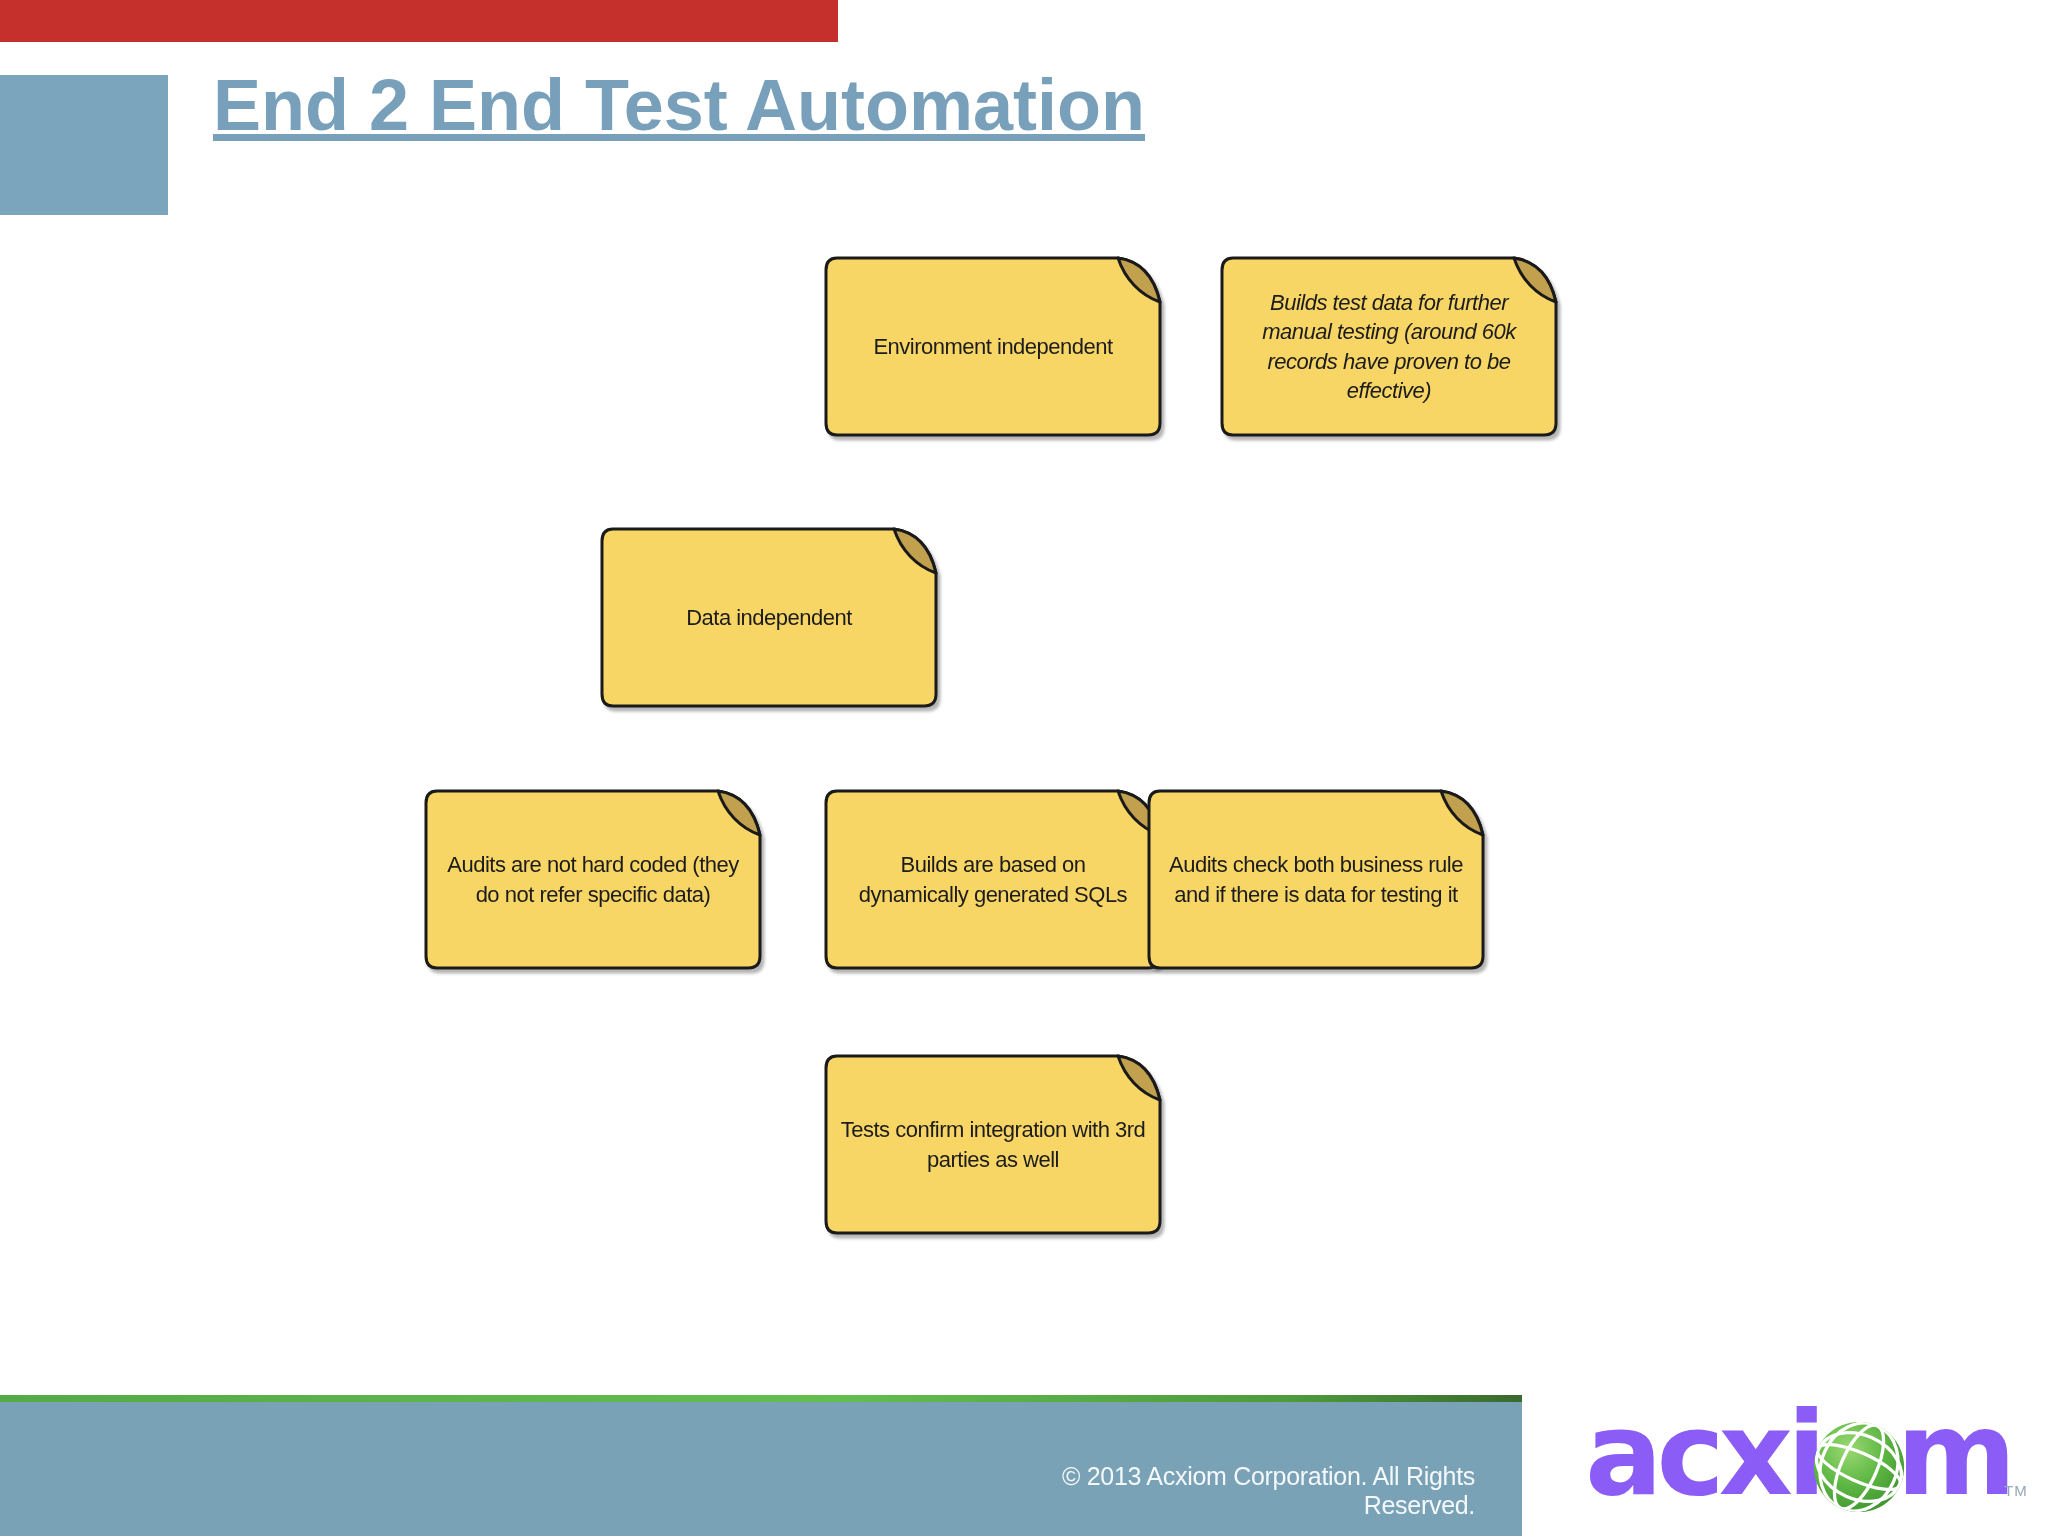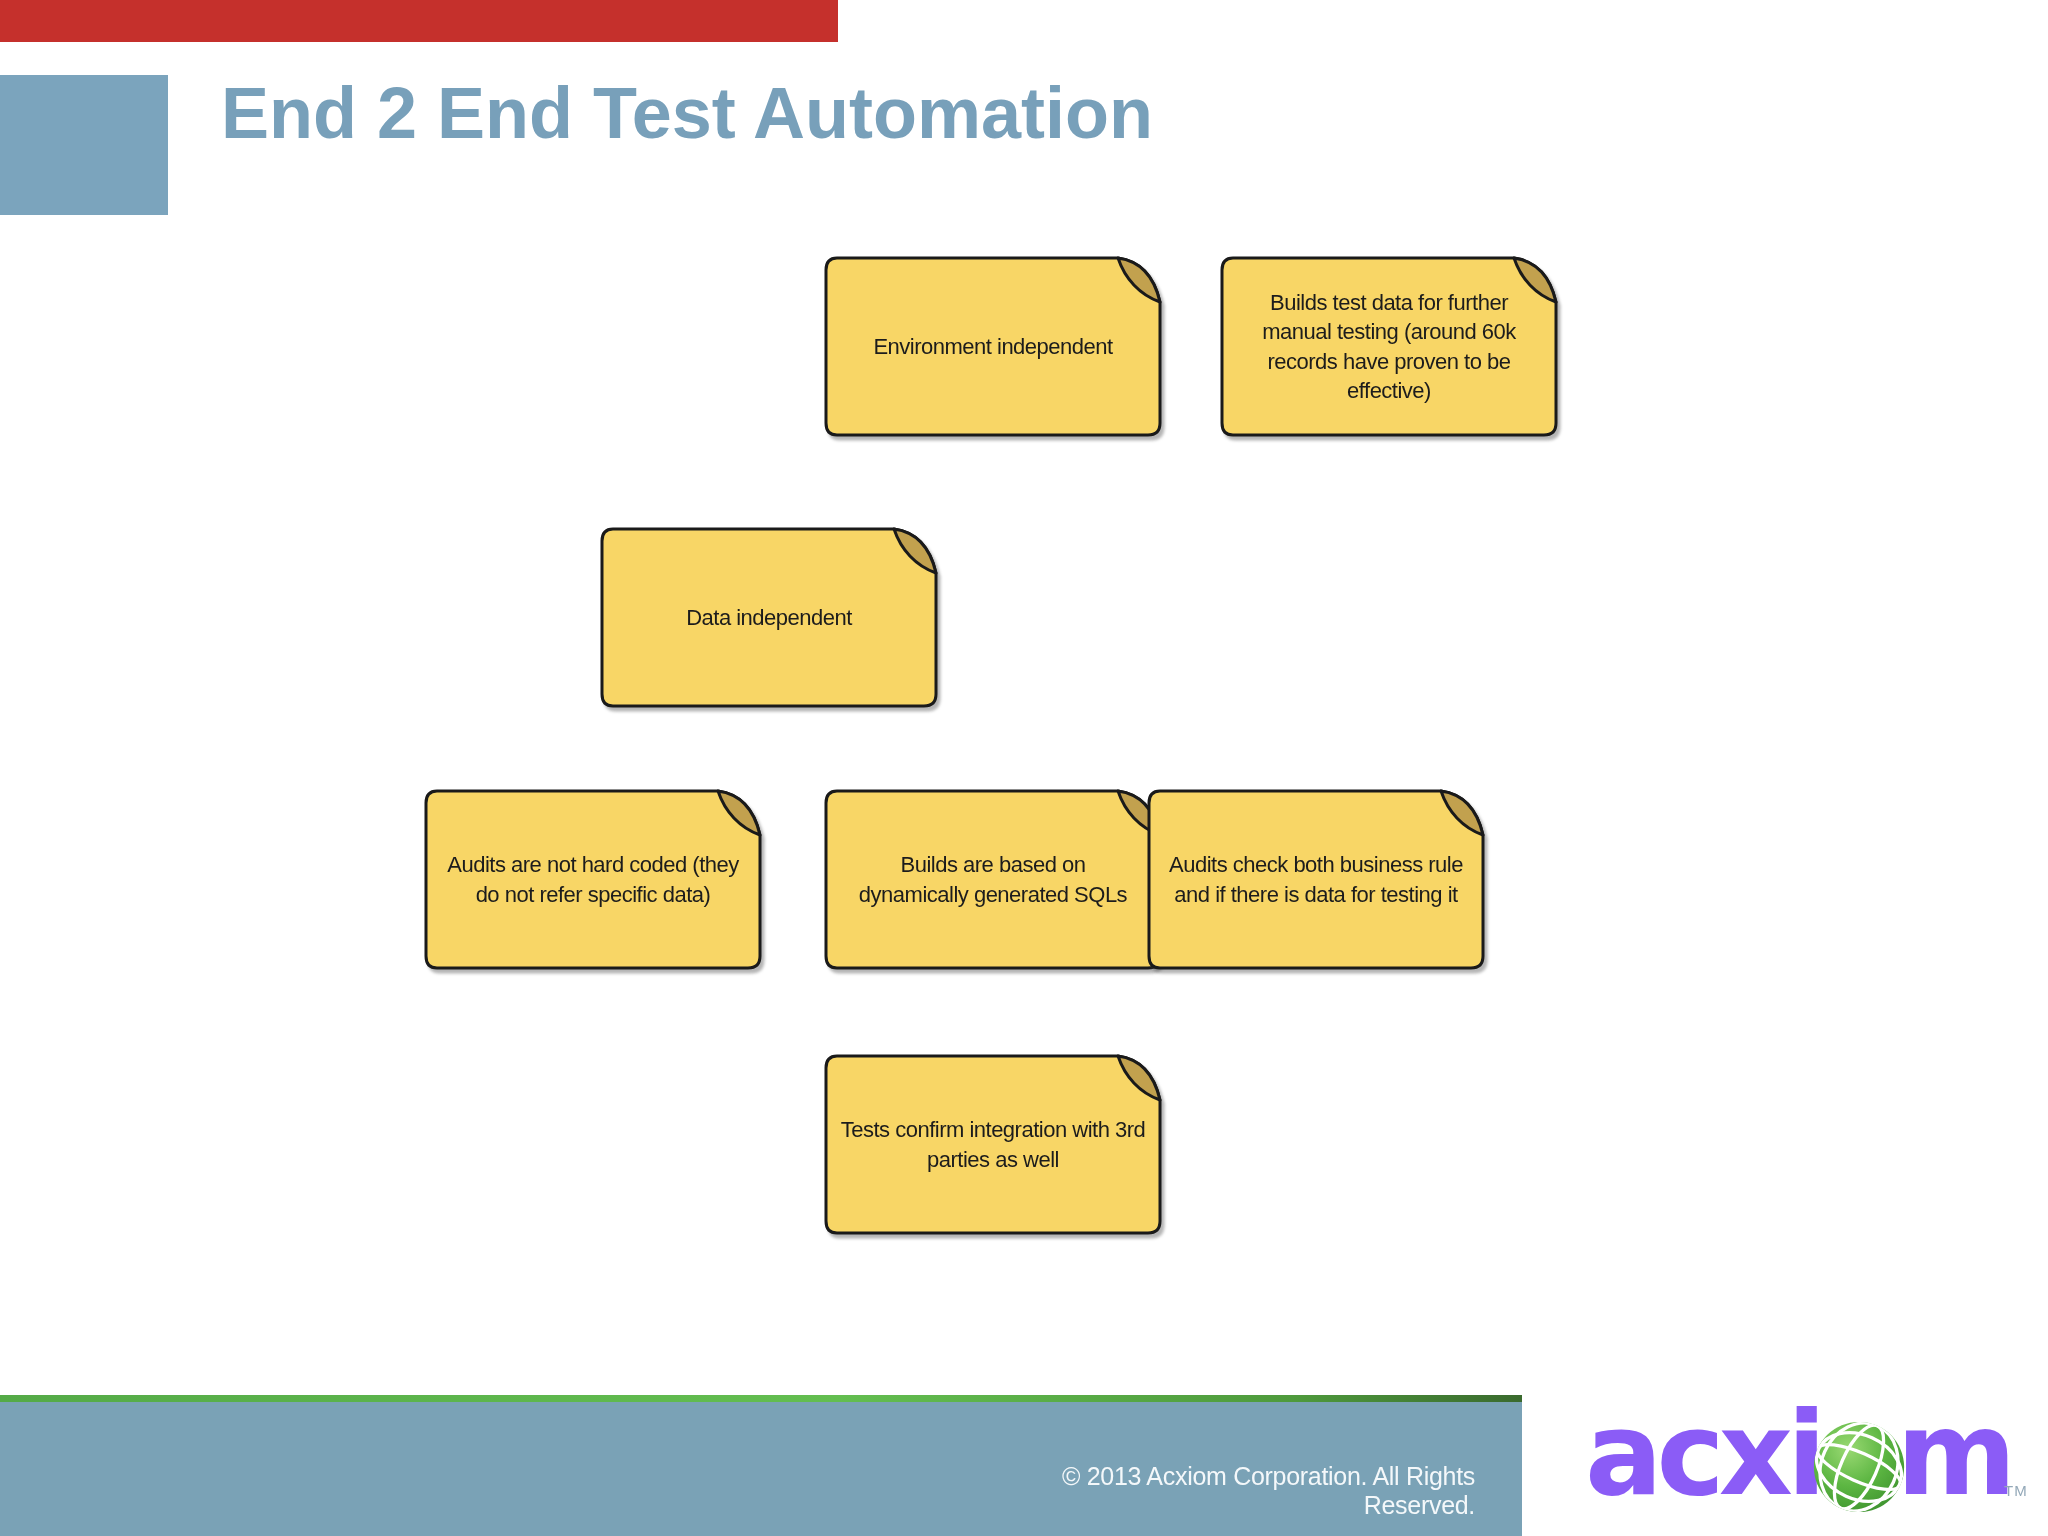--- a/index.html
+++ b/index.html
@@ -57,32 +57,32 @@
     font-size:15px;color:#93a8b8;letter-spacing:1px;text-align:right;
   }
 </style>
 </head>
 <body>
 
 <div class="stage">
 
   <div class="progress-bar"></div>
   <div class="accent-square"></div>
-  <h1 class="slide-title" style="margin:16px;">End 2 End Test Automation</h1>
+  <h1 class="slide-title" style="margin:8px;text-decoration:underline;">End 2 End Test Automation</h1>
 
 
   <div class="note" style="left:823px;top:255px;">
     <svg class="note-shape" viewBox="0 0 340 183" preserveAspectRatio="none">
       <path d="M14,3 L295,3 C317,6 331,21 337,47 L337,168 Q337,180 325,180 L14,180 Q3,180 3,168 L3,15 Q3,3 14,3 Z" fill="#f8d666" stroke="#1a1a1a" stroke-width="3" stroke-linejoin="round"></path>
       <path d="M295,3 C317,6 331,21 337,47 C317,40 302,24 295,3 Z" fill="#c2a14e" stroke="#1a1a1a" stroke-width="3" stroke-linejoin="round"></path>
     </svg>
     <div class="note-text">Environment independent</div>
   </div>
 
-  <div class="note" style="left:1219px;top:255px;">
+  <div class="note" style="left:1219px;top:255px;font-style:italic;">
     <svg class="note-shape" viewBox="0 0 340 183" preserveAspectRatio="none">
       <path d="M14,3 L295,3 C317,6 331,21 337,47 L337,168 Q337,180 325,180 L14,180 Q3,180 3,168 L3,15 Q3,3 14,3 Z" fill="#f8d666" stroke="#1a1a1a" stroke-width="3" stroke-linejoin="round"></path>
       <path d="M295,3 C317,6 331,21 337,47 C317,40 302,24 295,3 Z" fill="#c2a14e" stroke="#1a1a1a" stroke-width="3" stroke-linejoin="round"></path>
     </svg>
     <div class="note-text">Builds test data for further
 manual testing (around 60k
 records have proven to be
 effective)</div>
   </div>
 

